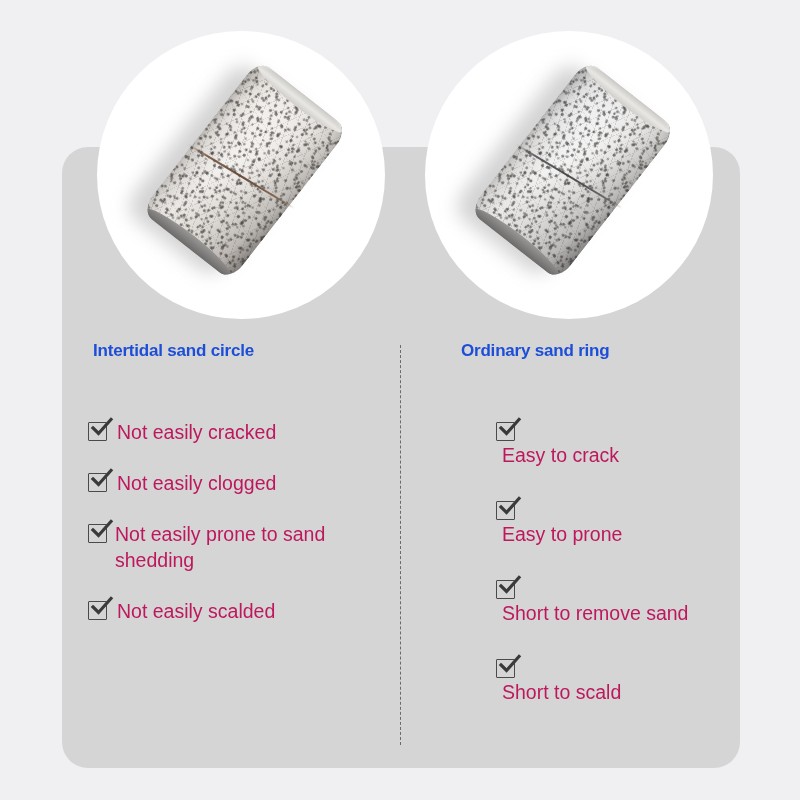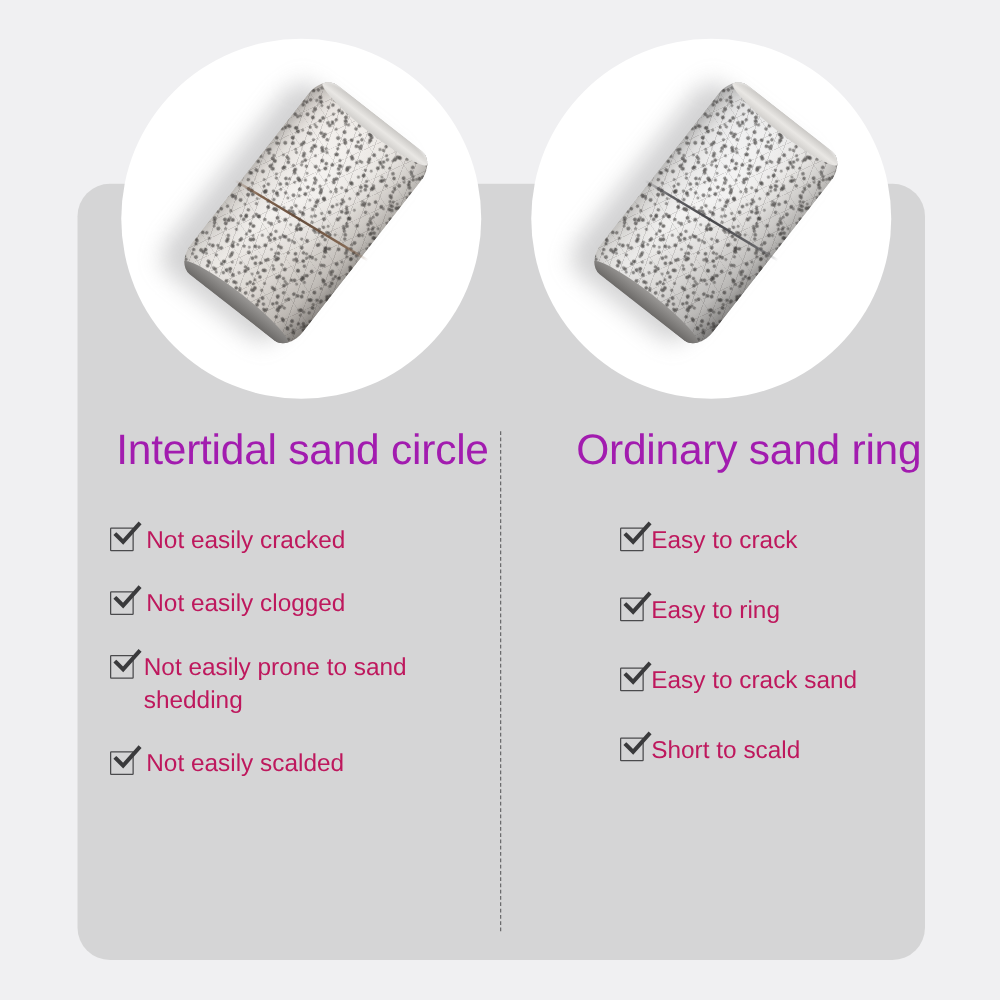--- a/index.html
+++ b/index.html
@@ -178,23 +178,23 @@
     bottom: -5px;
     width: 108px;
     height: 18px;
     border-radius: 50%;
     background: linear-gradient(180deg, #9a9896 0%, #6e6c6a 70%, #4f4d4b 100%);
   }
 
   
   .col-title {
     position: absolute;
-    font-size: 34px;
-    font-weight: 400;
-    color: #a21caf;
+    font-size: 17px;
+    font-weight: 700;
+    color: #1d4ed8;
     letter-spacing: -0.2px;
     white-space: nowrap;
   }
   .col-title.left  { left: 93px;  top: 341px; }
   .col-title.right { left: 461px; top: 341px; }
 
   
   .divider {
     position: absolute;
     left: 400px;
@@ -212,21 +212,21 @@
   }
   .feature-list.left  { left: 88px;  }
   .feature-list.right { left: 496px; }
 
   .feature-item {
     display: flex;
     align-items: flex-start;
     margin-bottom: 25px;
   }
   .feature-list.left  .feature-item { margin-bottom: 24px; }
-  .feature-list.right .feature-item { margin-bottom: 29px; }
+  .feature-list.right .feature-item { margin-bottom: 29px; flex-direction: column; }
 
   .check-icon {
     position: relative;
     flex: 0 0 auto;
     width: 19px;
     height: 19px;
     margin-top: 4px;
     border: 1.4px solid #4a4a4c;
     border-radius: 1px;
   }
@@ -342,30 +342,30 @@
       </span>
       <span class="feature-text">Easy to crack</span>
     </div>
 
     <div class="feature-item">
       <span class="check-icon">
         <svg class="tick" viewBox="0 0 22 19" fill="none" aria-hidden="true">
           <path d="M2 10 L7.5 15.5 L20 1.5" stroke="#3a3a3c" stroke-width="3.2" stroke-linecap="square" stroke-linejoin="miter"></path>
         </svg>
       </span>
-      <span class="feature-text">Easy to ring</span>
-    </div>
-
-    <div class="feature-item">
-      <span class="check-icon">
-        <svg class="tick" viewBox="0 0 22 19" fill="none" aria-hidden="true">
-          <path d="M2 10 L7.5 15.5 L20 1.5" stroke="#3a3a3c" stroke-width="3.2" stroke-linecap="square" stroke-linejoin="miter"></path>
-        </svg>
-      </span>
-      <span class="feature-text">Easy to crack sand</span>
+      <span class="feature-text">Easy to prone</span>
+    </div>
+
+    <div class="feature-item">
+      <span class="check-icon">
+        <svg class="tick" viewBox="0 0 22 19" fill="none" aria-hidden="true">
+          <path d="M2 10 L7.5 15.5 L20 1.5" stroke="#3a3a3c" stroke-width="3.2" stroke-linecap="square" stroke-linejoin="miter"></path>
+        </svg>
+      </span>
+      <span class="feature-text">Short to remove sand</span>
     </div>
 
     <div class="feature-item">
       <span class="check-icon">
         <svg class="tick" viewBox="0 0 22 19" fill="none" aria-hidden="true">
           <path d="M2 10 L7.5 15.5 L20 1.5" stroke="#3a3a3c" stroke-width="3.2" stroke-linecap="square" stroke-linejoin="miter"></path>
         </svg>
       </span>
       <span class="feature-text">Short to scald</span>
     </div>

